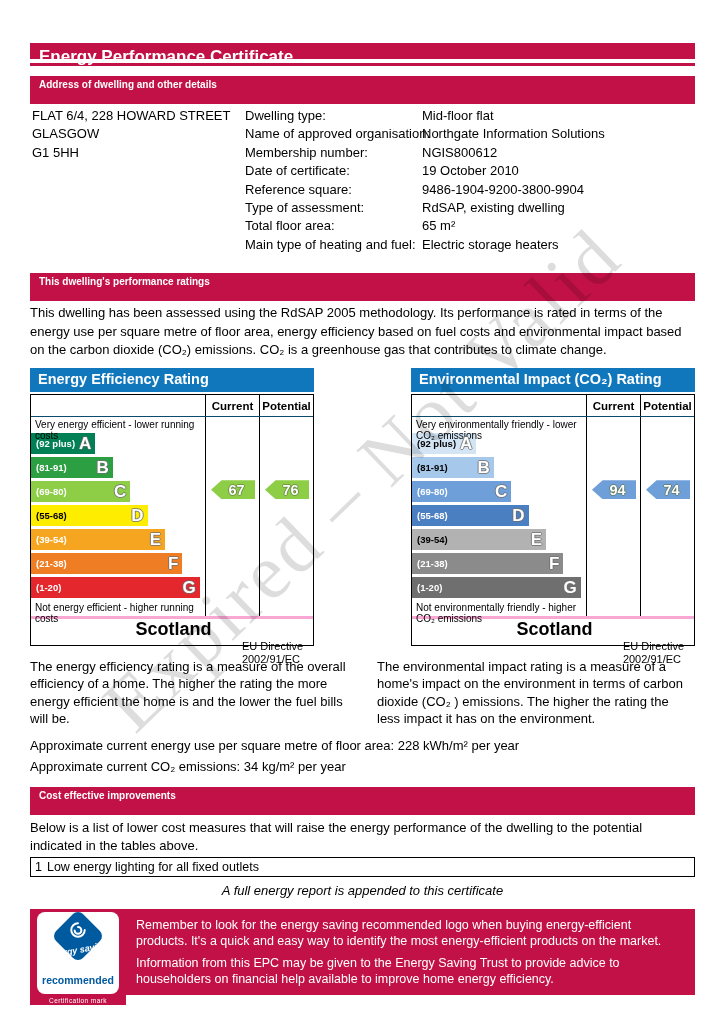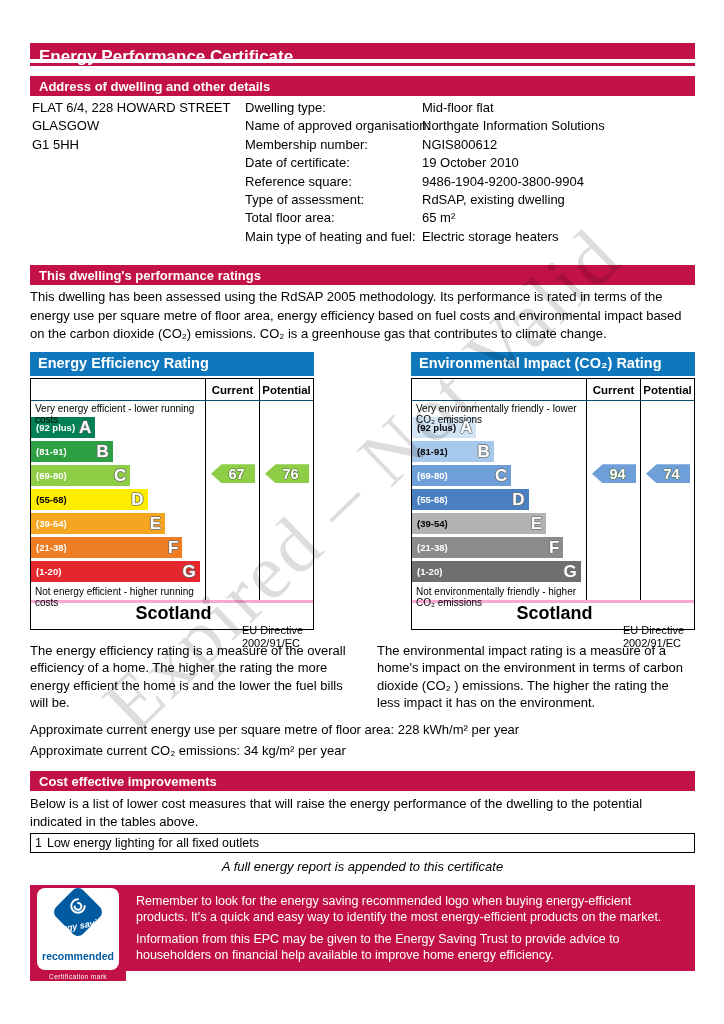--- a/index.html
+++ b/index.html
@@ -13,21 +13,21 @@
     text-align:center; white-space:nowrap;
     transform:rotate(-44deg);
     font-family:"Liberation Serif", serif;
     font-size:78px; letter-spacing:3px;
     color:#000; opacity:0.13; z-index:50; pointer-events:none;
   }
 
   
   .main-banner { background:#c21146; color:#fff; font-weight:bold; font-size:17px; padding:4px 9px; height:16px; }
   .banner-rule { height:3px; background:#c21146; margin-top:4px; }
-  .section-bar { background:#c21146; color:#fff; font-weight:bold; font-size:13px; padding:3px 9px; height:20px; }
+  .section-bar { background:#c21146; color:#fff; font-weight:bold; font-size:10px; padding:3px 9px; height:28px; }
   .sec-address { margin-top:10px; }
   .sec-perf { margin-top:11px; }
   .sec-improve { margin-top:13px; }
 
   
   .details { display:grid; grid-template-columns:213px 177px 1fr; font-size:13px; line-height:18.4px; padding:3px 2px 8px 2px; }
   .addr-block { grid-row:1 / span 8; }
   .det-label { white-space:nowrap; }
   .det-value { }
 

